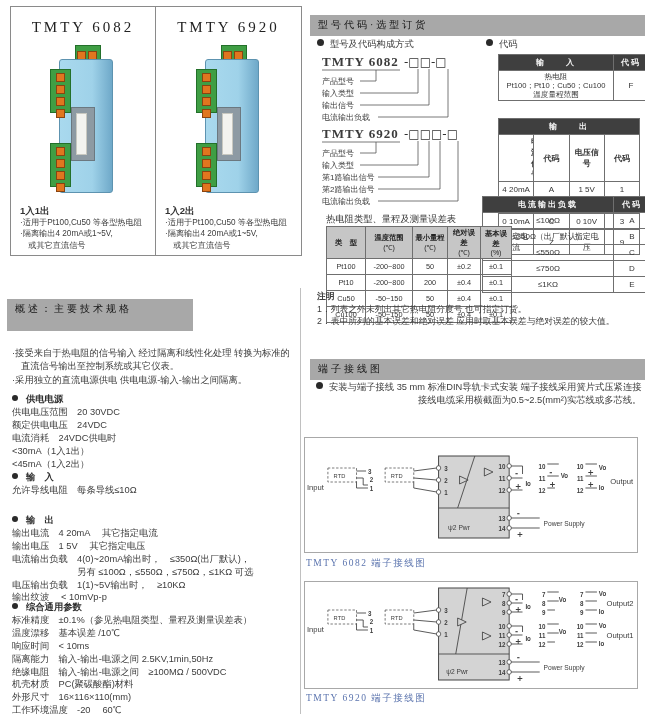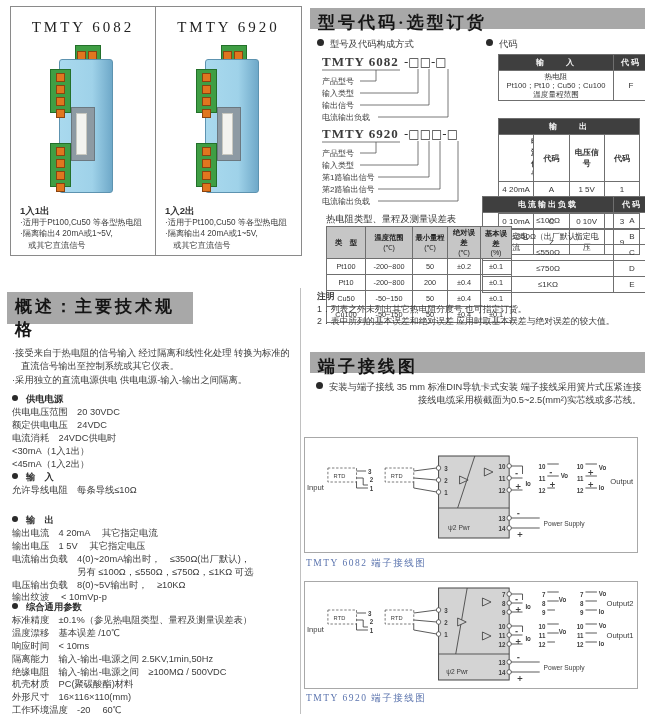--- a/index.html
+++ b/index.html
@@ -1,23 +1,23 @@
 <!DOCTYPE html>
 <html><head>
 <meta charset="utf-8">
 <style>
   html,body{margin:0;padding:0;background:#ffffff;}
   .page{position:relative;width:645px;height:714px;background:#fff;overflow:hidden;
         font-family:"Liberation Sans",sans-serif;color:#3c3c3c;}
   .abs{position:absolute;}
 
   
-  .bar{background:#a8a8a8;color:#151515;font-weight:bold;font-size:17px;
+  .bar{background:#a8a8a8;color:#151515;font-weight:normal;font-size:10px;
        letter-spacing:3px;padding:3px 8px;box-sizing:border-box;
-       font-family:"Liberation Serif",serif;}
+       font-family:"Liberation Serif",serif;margin-top:7px;}
 
   
   .dot{display:inline-block;width:7px;height:7px;border-radius:50%;background:#2a2a2a;
        margin-right:6px;vertical-align:1px;}
   .sdot{width:6px;height:6px;margin-right:8px;}
 
   
   .product-panel{left:10px;top:6px;width:290px;height:248px;border:1px solid #8a8a8a;display:flex;}
   .pcard{width:50%;position:relative;box-sizing:border-box;}
   .pcard.first{border-right:1px solid #8a8a8a;}
@@ -174,21 +174,21 @@
     <div><span class="dot sdot"></span><span class="st">输　入</span></div>
     <div>允许导线电阻　每条导线≤10Ω</div>
   </div>
 
   <div class="abs spec" style="left:12px;top:514px;">
     <div><span class="dot sdot"></span><span class="st">输　出</span></div>
     <div>输出电流　4 20mA　 其它指定电流</div>
     <div>输出电压　1 5V　 其它指定电压</div>
     <div>电流输出负载　4(0)~20mA输出时，　≤350Ω(出厂默认)，</div>
     <div>　　　　　　　另有 ≤100Ω，≤550Ω，≤750Ω，≤1KΩ 可选</div>
-    <div>电压输出负载　8(0)~5V输出时，　≥10KΩ</div>
+    <div>电压输出负载　1(1)~5V输出时，　≥10KΩ</div>
     <div>输出纹波　 &lt; 10mVp-p</div>
   </div>
 
   <div class="abs spec" style="left:12px;top:601px;">
     <div><span class="dot sdot"></span><span class="st">综合通用参数</span></div>
     <div>标准精度　±0.1%（参见热电阻类型、量程及测量误差表）</div>
     <div>温度漂移　基本误差 /10℃</div>
     <div>响应时间　&lt; 10ms</div>
     <div>隔离能力　输入-输出-电源之间 2.5KV,1min,50Hz</div>
     <div>绝缘电阻　输入-输出-电源之间　≥100MΩ / 500VDC</div>

